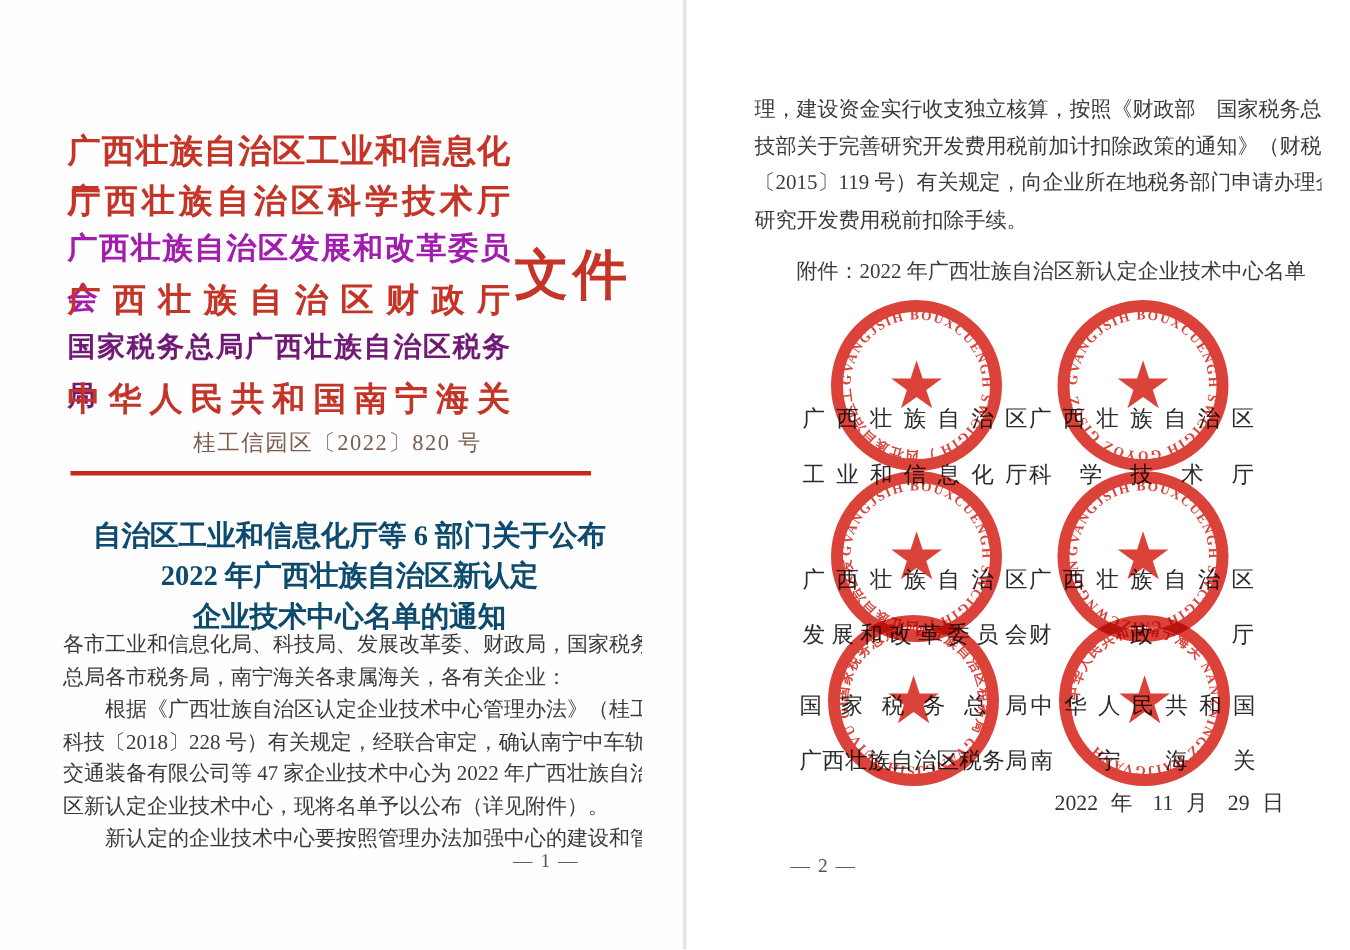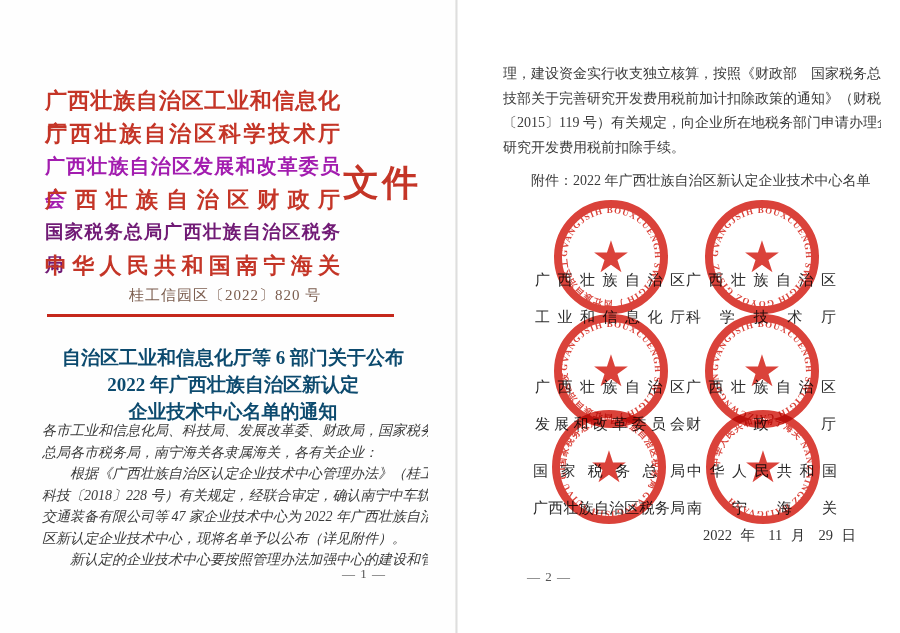--- a/index.html
+++ b/index.html
@@ -19,21 +19,21 @@
   .wenjian{position:absolute;left:343px;top:159px;font-size:36px;font-weight:bold;letter-spacing:3px;}
   .doc-number{position:absolute;left:50px;top:286px;width:350px;text-align:center;
               font-size:15px;color:#7b5d4e;letter-spacing:1px;}
   .red-rule{position:absolute;left:47px;top:314px;width:347px;height:3px;}
   .doc-title{position:absolute;left:38px;top:344px;width:390px;text-align:center;
              font-weight:bold;color:#0c4a6e;font-size:19px;line-height:27px;}
 
   
   .body-text{position:absolute;color:#3a3a3a;font-size:14px;}
   #p1-body{left:42px;top:420px;width:386px;}
-  #p1-body .tline{height:21.5px;line-height:21.5px;font-style:italic;}
+  #p1-body .tline{height:21.5px;line-height:21.5px;}
   #p2-body{left:45px;top:62px;width:378px;}
   #p2-body .tline{height:24.5px;line-height:24.5px;}
   .tline{text-align:justify;text-align-last:justify;white-space:nowrap;overflow:hidden;}
   .tline-end{text-align-last:left;}
   .attachment{position:absolute;left:45px;top:172px;width:382px;font-size:14px;
               color:#3a3a3a;text-indent:2em;white-space:nowrap;}
 
   
   .stamp{position:absolute;width:124px;height:124px;mix-blend-mode:multiply;opacity:.88;}
   .stamp svg{width:124px;height:124px;display:block;}

